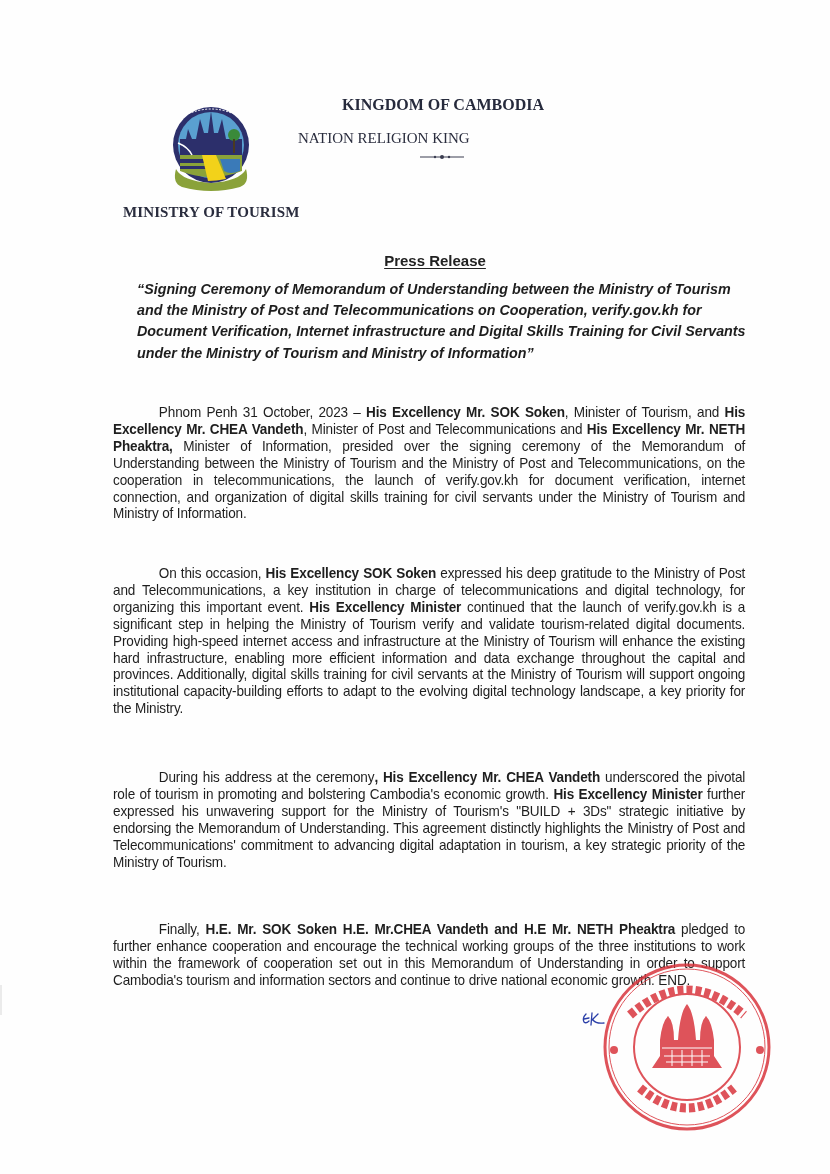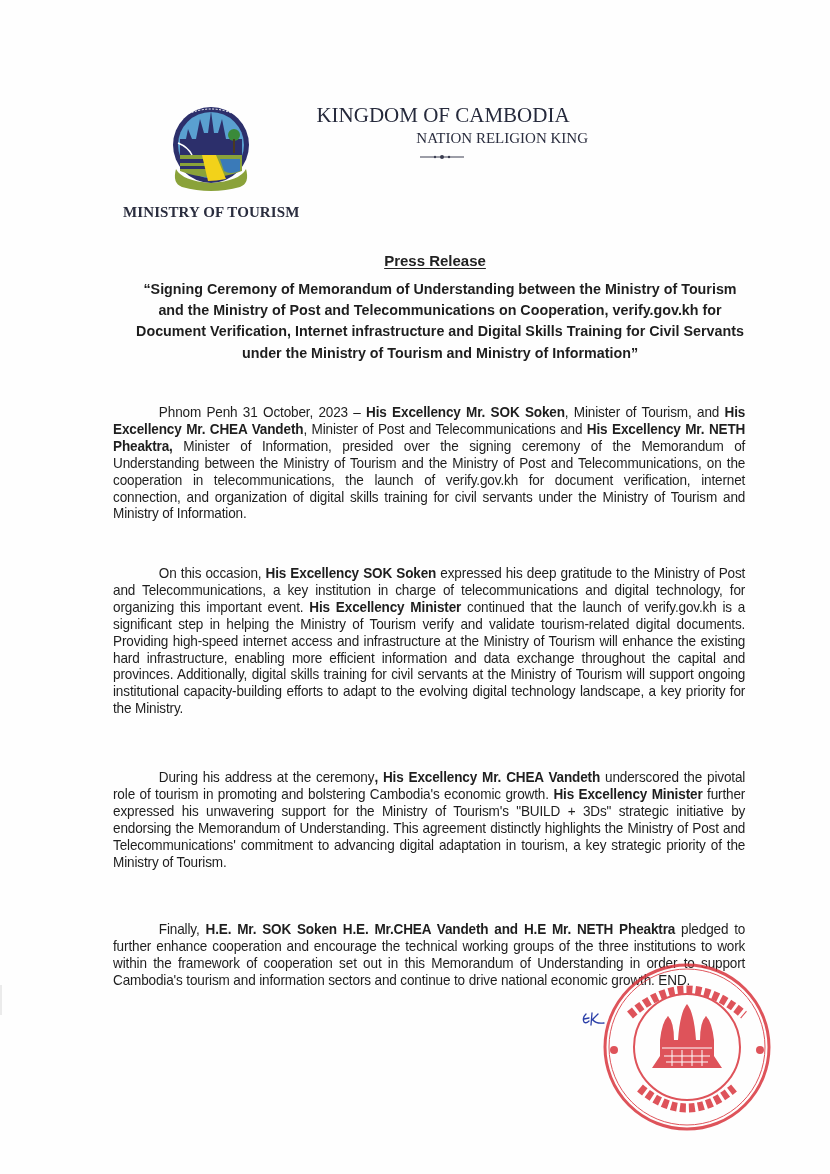--- a/index.html
+++ b/index.html
@@ -7,39 +7,39 @@
     .page { position: absolute; left: 0; top: 0; width: 830px; height: 1174px; background: #fefefe; }
 
     .emblem { position: absolute; left: 168px; top: 103px; width: 86px; height: 92px; }
     .ministry-label {
       position: absolute; left: 123px; top: 204px; width: 200px;
       font-family: "Liberation Serif", "DejaVu Serif", serif; font-weight: bold;
       font-size: 15px; color: #2a2d3e; letter-spacing: 0.1px; white-space: nowrap;
     }
     .kingdom {
       position: absolute; left: 298px; top: 96px; width: 290px; text-align: center;
-      font-family: "Liberation Serif", "DejaVu Serif", serif; font-weight: normal;
-      font-size: 21px; color: #262a3c; white-space: nowrap; margin-top: 7px;
+      font-family: "Liberation Serif", "DejaVu Serif", serif; font-weight: bold;
+      font-size: 16px; color: #262a3c; white-space: nowrap;
     }
     .motto {
-      position: absolute; left: 298px; top: 130px; width: 290px; text-align: right;
+      position: absolute; left: 298px; top: 130px; width: 290px; text-align: left;
       font-family: "Liberation Serif", "DejaVu Serif", serif;
       font-size: 15px; color: #2a2d3e; white-space: nowrap;
     }
     .ornament { position: absolute; left: 420px; top: 153px; width: 44px; height: 8px; }
 
     .doc-type {
       position: absolute; left: 0; top: 252px; width: 870px; text-align: center;
       font-family: "Liberation Sans", "DejaVu Sans", sans-serif; font-weight: bold;
       font-size: 15px; color: #222; text-decoration: underline; text-underline-offset: 2px;
     }
     .title {
-      position: absolute; left: 130px; top: 279px; width: 620px; text-align: center;
+      position: absolute; left: 137px; top: 279px; width: 620px; 
       font-family: "Liberation Sans", "DejaVu Sans", sans-serif; font-weight: bold;
-      font-size: 14.3px; line-height: 21.2px; color: #1e1e1e;
+      font-size: 14.3px; line-height: 21.2px; color: #1e1e1e; font-style: italic;
     }
 
     .body {
       position: absolute; left: 113px; width: 662px;
       font-family: "Liberation Sans", "DejaVu Sans", sans-serif;
       font-size: 14.2px; line-height: 16.9px; color: #1e1e1e;
       text-align: justify; letter-spacing: -0.15px;
       transform: scaleX(0.955); transform-origin: left top;
     }
     .body p { margin: 0; text-indent: 48px; }

